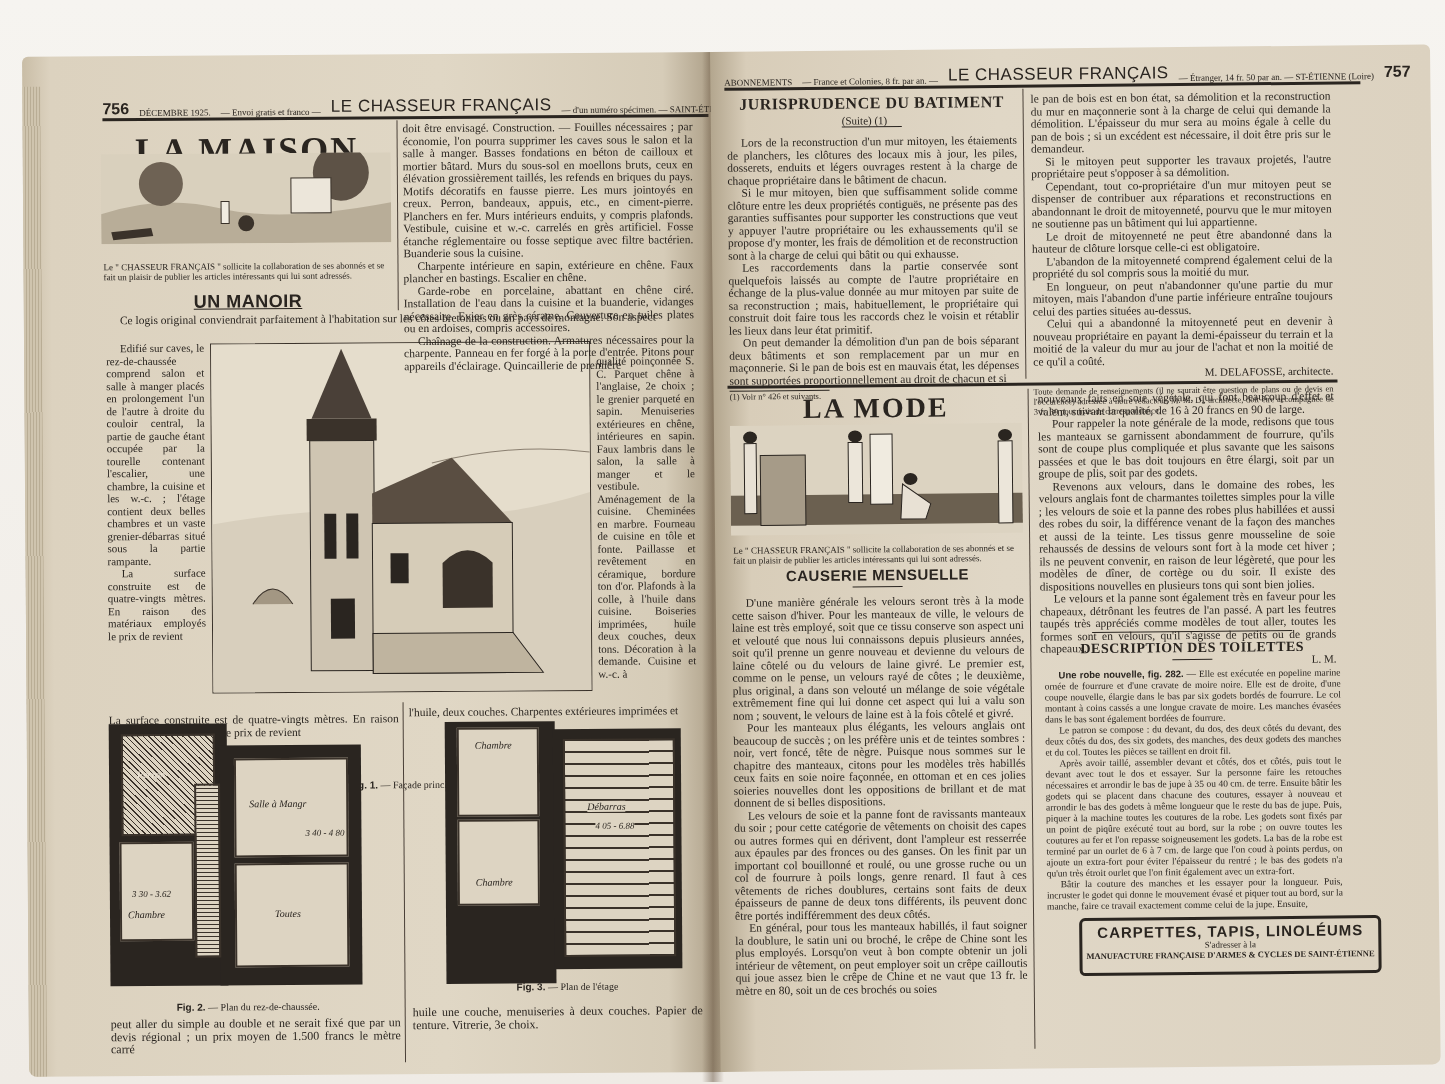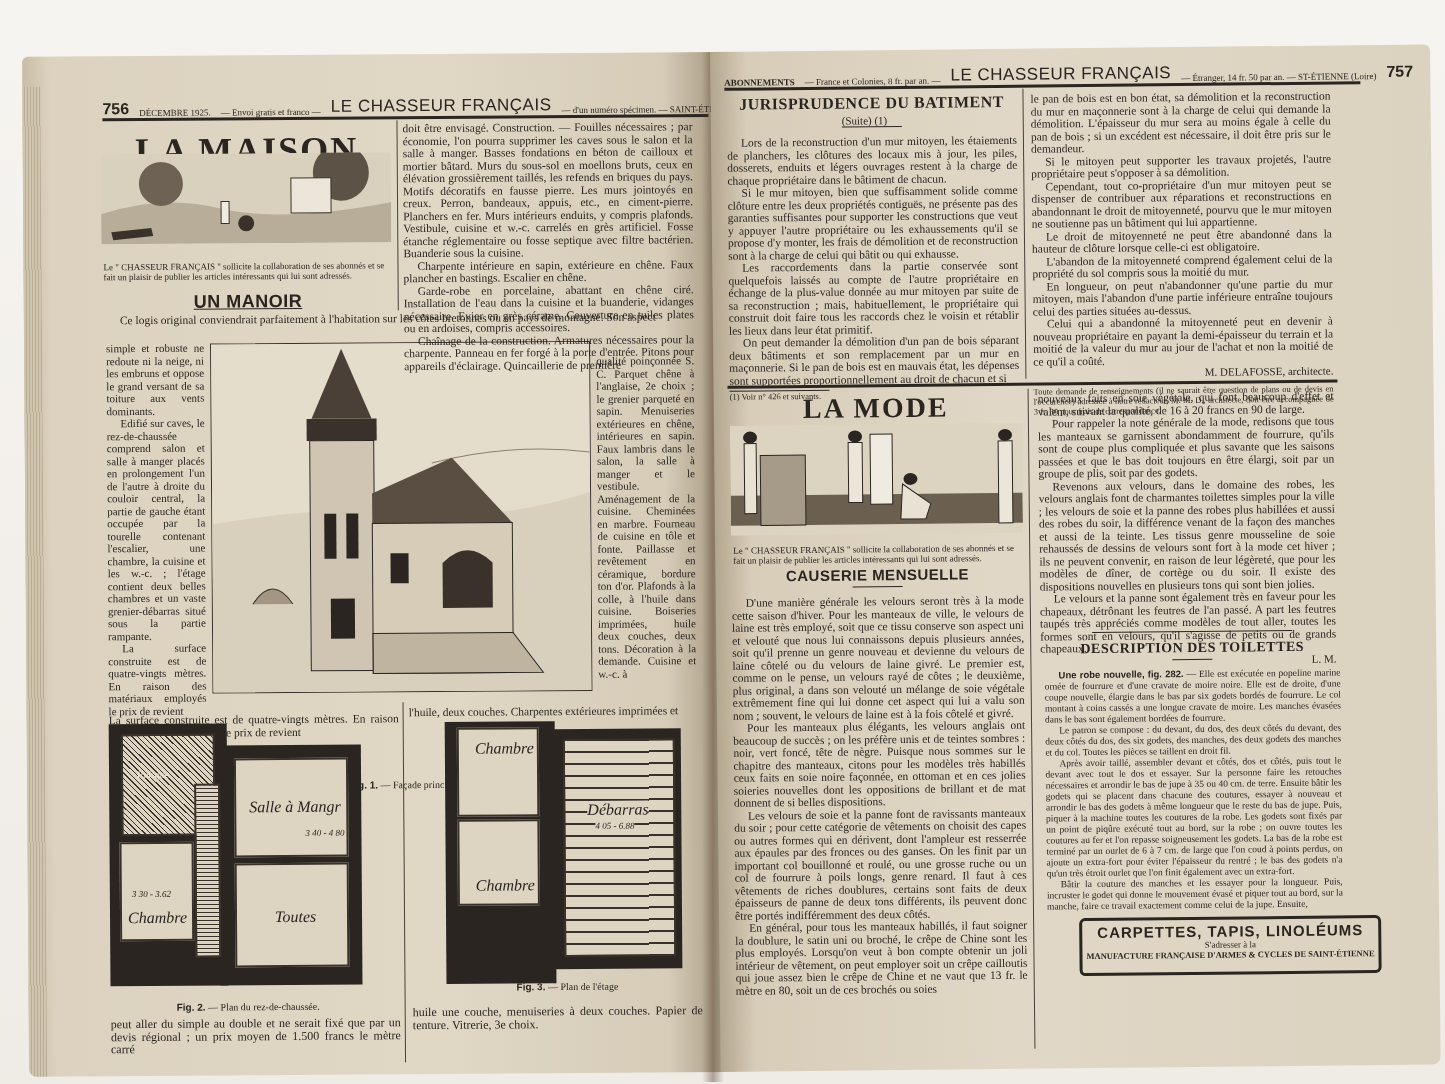--- a/index.html
+++ b/index.html
@@ -20,21 +20,21 @@
   .col p{margin:0;text-indent:14px;}
   .rule-v{position:absolute;width:1px;background:#4a4038;}
   .title-big{font-family:"Liberation Serif",serif;font-weight:bold;letter-spacing:2px;}
   .sec-title{font-family:"Liberation Sans",sans-serif;font-weight:bold;font-size:15px;text-align:center;letter-spacing:.5px;}
   .caption{font-size:9px;line-height:10px;}
   .fig{position:absolute;border:1px solid #3a322a;background:#e3dbca;}
   .fig-label{position:absolute;font-size:10px;}
   .fig-label b{font-family:"Liberation Sans",sans-serif;}
   .plan-dark{position:absolute;background:#2a2520;}
   .plan-room{position:absolute;background:#ddd4c2;border:2px solid #3a322a;}
-  .room-label{position:absolute;font-style:italic;font-size:16px;}
+  .room-label{position:absolute;font-style:italic;font-size:10px;}
   .ad-box{position:absolute;border:3px solid #2a2520;border-radius:6px;text-align:center;}
   .sig{text-align:right;font-size:11px;}
   .footnote{font-size:8.5px;line-height:10px;}
 </style>
 </head>
 <body>
 
 <div class="backdrop"></div>
 
 <div class="book">
@@ -65,21 +65,20 @@
     </div>
     <div class="caption" style="position:absolute;left:80px;top:206px;width:292px;">Le " CHASSEUR FRANÇAIS " sollicite la collaboration de ses abonnés et se fait un plaisir de publier les articles intéressants qui lui sont adressés.</div>
 
     <div class="sec-title" style="position:absolute;left:170px;top:236px;font-size:18px;text-decoration:underline;">UN MANOIR</div>
 
     <div class="col" style="left:82px;top:258px;width:590px;">
       <p>Ce logis original conviendrait parfaitement à l'habitation sur les côtes bretonnes ou en pays de montagne. Son aspect</p>
     </div>
 
     <div class="col" style="left:82px;top:286px;width:98px;font-size:11px;">
-      <p style="text-indent:0">simple et robuste ne redoute ni la neige, ni les embruns et oppose le grand versant de sa toiture aux vents dominants.</p>
       <p>Edifié sur caves, le rez-de-chaussée comprend salon et salle à manger placés en prolongement l'un de l'autre à droite du couloir central, la partie de gauche étant occupée par la tourelle contenant l'escalier, une chambre, la cuisine et les w.-c. ; l'étage contient deux belles chambres et un vaste grenier-débarras situé sous la partie rampante.</p>
       <p>La surface construite est de quatre-vingts mètres. En raison des matériaux employés le prix de revient</p>
     </div>
 
     <div class="fig" style="left:186px;top:288px;width:378px;height:348px;">
       <svg width="378" height="348" viewBox="0 0 378 348">
         <rect width="378" height="348" fill="#e5ddcc"></rect>
         <path d="M0 180 Q120 160 200 170 T378 150 L378 348 L0 348Z" fill="#d8cfbd"></path>
         <path d="M220 120 Q300 100 378 110" stroke="#8a7f70" fill="none"></path>
         <polygon points="100,75 130,5 160,75" fill="#4a4038"></polygon>
@@ -126,21 +125,21 @@
       <div class="plan-room" style="left:12px;top:10px;width:90px;height:98px;background:repeating-linear-gradient(45deg,#ddd4c2 0 3px,#3a322a 3px 4px);"></div>
       <div class="plan-room" style="left:10px;top:118px;width:70px;height:95px;"></div>
       <div class="plan-room" style="left:85px;top:60px;width:22px;height:170px;background:repeating-linear-gradient(0deg,#ddd4c2 0 3px,#3a322a 3px 4px);"></div>
       <div class="plan-room" style="left:125px;top:35px;width:110px;height:95px;"></div>
       <div class="plan-room" style="left:125px;top:140px;width:110px;height:100px;"></div>
       <span class="room-label" style="left:140px;top:75px;text-align:right;">Salle à Mangr</span>
       <span class="room-label" style="left:150px;top:105px;font-size:9px;margin-left:46px;">3 40 - 4 80</span>
       <span class="room-label" style="left:165px;top:185px;">Toutes</span>
       <span class="room-label" style="left:22px;top:165px;font-size:9px;">3 30 - 3.62</span>
       <span class="room-label" style="left:18px;top:185px;">Chambre</span>
-      <span class="room-label" style="left:28px;top:45px;font-size:10px;color:#f0e8da;">Puisque</span>
+      <span class="room-label" style="left:28px;top:45px;font-size:10px;color:#f0e8da;">Perron</span>
     </div>
     <div class="fig-label" style="left:148px;top:946px;">
       <b>Fig. 2.</b> <span>— Plan du rez-de-chaussée.</span>
     </div>
 
     <div style="position:absolute;left:418px;top:668px;width:240px;height:262px;">
       <div class="plan-dark" style="left:0;top:0;width:110px;height:262px;"></div>
       <div class="plan-dark" style="left:108px;top:8px;width:128px;height:240px;"></div>
       <div class="plan-room" style="left:12px;top:6px;width:78px;height:85px;"></div>
       <div class="plan-room" style="left:12px;top:98px;width:78px;height:82px;"></div>
@@ -159,21 +158,21 @@
     </div>
     <div class="col" style="left:384px;top:952px;width:290px;font-size:12px;">
       <p style="text-indent:0">huile une couche, menuiseries à deux couches. Papier de tenture. Vitrerie, 3e choix.</p>
     </div>
   </div>
 
   <div class="spine-shadow"></div>
 
   <div class="page page-right">
     <div class="running-head">
-      <span class="small" style="font-weight:bold;">ABONNEMENTS</span>
+      <span class="small" style="font-weight:normal;">ABONNEMENTS</span>
       <span class="small">— France et Colonies, 8 fr. par an. —</span>
       <span class="masthead">LE CHASSEUR FRANÇAIS</span>
       <span class="small">— Étranger, 14 fr. 50 par an. — ST-ÉTIENNE (Loire)</span>
       <span class="pnum">757</span>
     </div>
 
     <div style="position:absolute;left:16px;top:44px;width:290px;">
       <div class="sec-title" style="font-family:'Liberation Serif',serif;font-size:16px;">JURISPRUDENCE DU BATIMENT</div>
       <div style="text-align:left;font-size:11px;margin:2px 0 8px;border-bottom:1px solid #2a2520;width:60px;margin-left:115px;">(Suite) (1)</div>
       <div class="col" style="position:relative;width:290px;">

